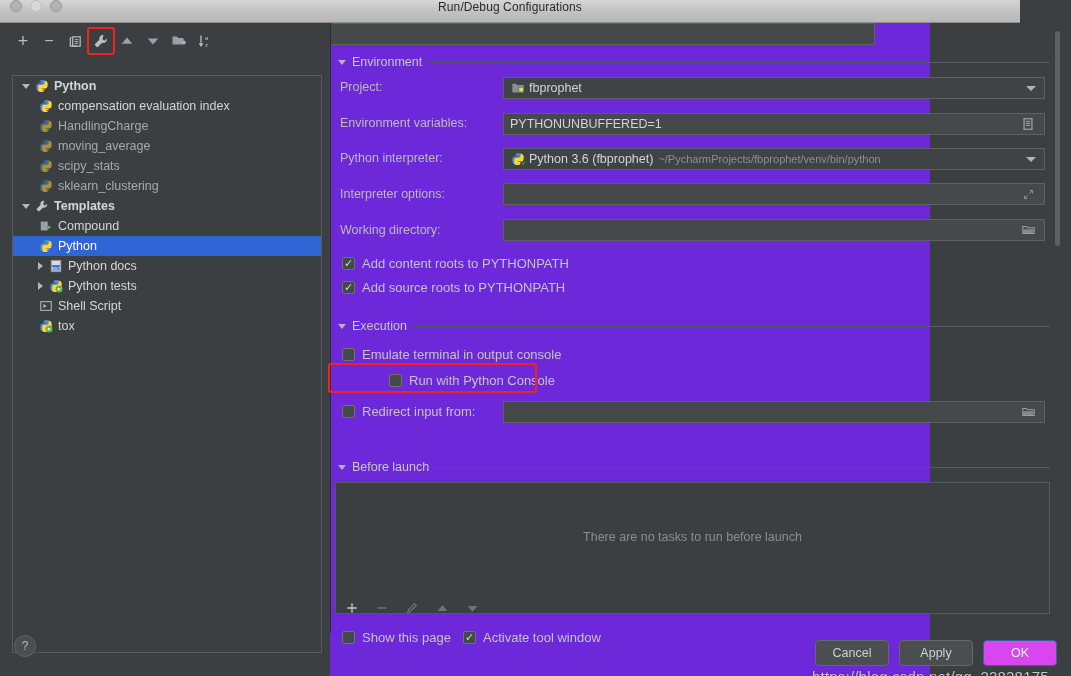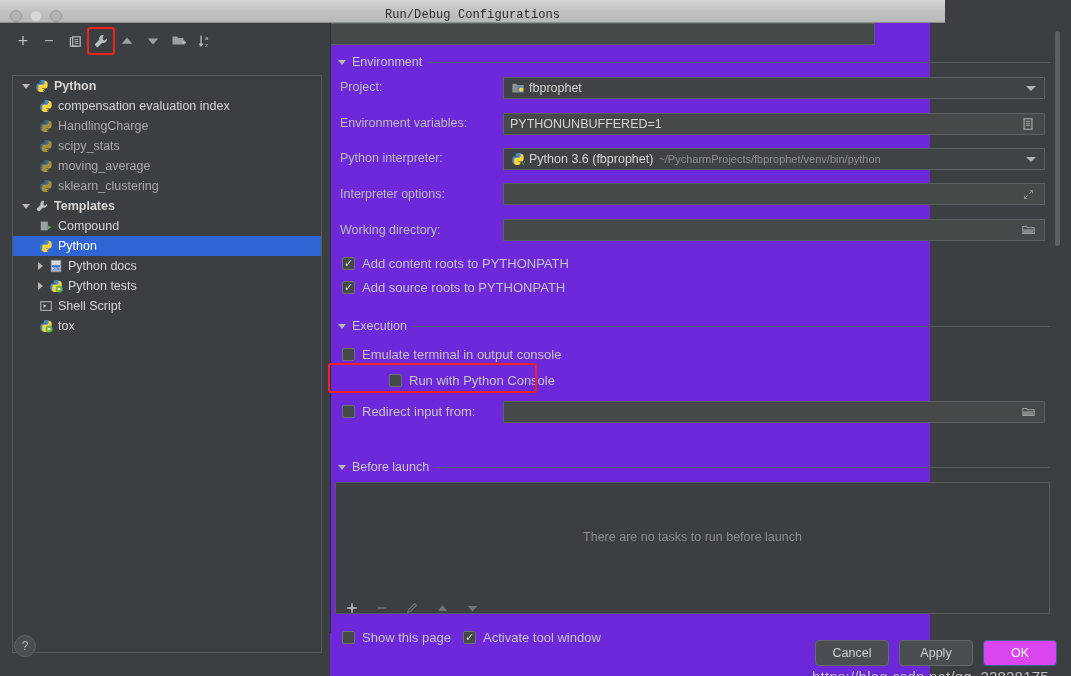--- a/index.html
+++ b/index.html
@@ -5,24 +5,24 @@
   * { box-sizing: border-box; margin: 0; padding: 0; }
   html, body {
     width: 1071px; height: 676px;
     font-family: "Liberation Sans", sans-serif;
     background: #3c3f41;
     overflow: hidden;
   }
 
   
   .titlebar {
-    position: absolute; left: 0; top: 0; width: 945px; height: 23px;
+    position: absolute; left: 0; top: 0; width: 1020px; height: 23px;
     background: linear-gradient(to bottom, #d6d6d6 0%, #c2c2c2 50%, #b8b8b8 100%);
     border-bottom: 1px solid #8d8d8d;
-    display: flex; align-items: flex-end; font-family: Liberation Mono, monospace;
+    display: flex; align-items: flex-start;
   }
   .traffic { display: flex; gap: 8px; padding-left: 10px; }
   .tl-dot {
     width: 12px; height: 12px; border-radius: 50%;
     background: #b2b2b2; border: 1px solid #9a9a9a;
   }
   .tl-dot.mid { background: #d8d8d8; border-color: #bdbdbd; }
   .title-text {
     position: absolute; left: 0; right: 0; text-align: center;
     font-size: 12px; color: #2b2b2b; letter-spacing: .1px;
@@ -276,31 +276,31 @@
         <span>HandlingCharge</span>
       </div>
 
       <div class="tree-row indent-2">
         <span class="ic">
           <svg width="14" height="14" viewBox="0 0 16 16" opacity="0.55">
             <path d="M7.9 1.2c-2 0-2.6.9-2.6 2v1.5h2.7v.5H4.2c-1.2 0-2.2.7-2.5 2.1-.3 1.6-.3 2.6 0 4.3.3 1.3 1 2.1 2.2 2.1h1.1v-1.9c0-1.3 1.2-2.5 2.6-2.5h2.6c1.2 0 2.1-1 2.1-2.2V3.2c0-1.1-1-2-2.4-2zM6.4 2.4a.7.7 0 1 1 0 1.4.7.7 0 0 1 0-1.4z" fill="#4b8bbe"></path>
             <path d="M8.1 14.8c2 0 2.6-.9 2.6-2v-1.5H8v-.5h3.8c1.2 0 2.2-.7 2.5-2.1.3-1.6.3-2.6 0-4.3-.3-1.3-1-2.1-2.2-2.1h-1.1v1.9c0 1.3-1.2 2.5-2.6 2.5H5.8c-1.2 0-2.1 1-2.1 2.2v3.9c0 1.1 1 2 2.4 2zm1.5-1.2a.7.7 0 1 1 0-1.4.7.7 0 0 1 0 1.4z" fill="#ffd43b"></path>
           </svg>
         </span>
+        <span>moving_average</span>
+      </div>
+
+      <div class="tree-row indent-2">
+        <span class="ic">
+          <svg width="14" height="14" viewBox="0 0 16 16" opacity="0.55">
+            <path d="M7.9 1.2c-2 0-2.6.9-2.6 2v1.5h2.7v.5H4.2c-1.2 0-2.2.7-2.5 2.1-.3 1.6-.3 2.6 0 4.3.3 1.3 1 2.1 2.2 2.1h1.1v-1.9c0-1.3 1.2-2.5 2.6-2.5h2.6c1.2 0 2.1-1 2.1-2.2V3.2c0-1.1-1-2-2.4-2zM6.4 2.4a.7.7 0 1 1 0 1.4.7.7 0 0 1 0-1.4z" fill="#4b8bbe"></path>
+            <path d="M8.1 14.8c2 0 2.6-.9 2.6-2v-1.5H8v-.5h3.8c1.2 0 2.2-.7 2.5-2.1.3-1.6.3-2.6 0-4.3-.3-1.3-1-2.1-2.2-2.1h-1.1v1.9c0 1.3-1.2 2.5-2.6 2.5H5.8c-1.2 0-2.1 1-2.1 2.2v3.9c0 1.1 1 2 2.4 2zm1.5-1.2a.7.7 0 1 1 0-1.4.7.7 0 0 1 0 1.4z" fill="#ffd43b"></path>
+          </svg>
+        </span>
         <span>scipy_stats</span>
-      </div>
-
-      <div class="tree-row indent-2">
-        <span class="ic">
-          <svg width="14" height="14" viewBox="0 0 16 16" opacity="0.55">
-            <path d="M7.9 1.2c-2 0-2.6.9-2.6 2v1.5h2.7v.5H4.2c-1.2 0-2.2.7-2.5 2.1-.3 1.6-.3 2.6 0 4.3.3 1.3 1 2.1 2.2 2.1h1.1v-1.9c0-1.3 1.2-2.5 2.6-2.5h2.6c1.2 0 2.1-1 2.1-2.2V3.2c0-1.1-1-2-2.4-2zM6.4 2.4a.7.7 0 1 1 0 1.4.7.7 0 0 1 0-1.4z" fill="#4b8bbe"></path>
-            <path d="M8.1 14.8c2 0 2.6-.9 2.6-2v-1.5H8v-.5h3.8c1.2 0 2.2-.7 2.5-2.1.3-1.6.3-2.6 0-4.3-.3-1.3-1-2.1-2.2-2.1h-1.1v1.9c0 1.3-1.2 2.5-2.6 2.5H5.8c-1.2 0-2.1 1-2.1 2.2v3.9c0 1.1 1 2 2.4 2zm1.5-1.2a.7.7 0 1 1 0-1.4.7.7 0 0 1 0 1.4z" fill="#ffd43b"></path>
-          </svg>
-        </span>
-        <span>moving_average</span>
       </div>
 
       <div class="tree-row indent-2">
         <span class="ic">
           <svg width="14" height="14" viewBox="0 0 16 16" opacity="0.55">
             <path d="M7.9 1.2c-2 0-2.6.9-2.6 2v1.5h2.7v.5H4.2c-1.2 0-2.2.7-2.5 2.1-.3 1.6-.3 2.6 0 4.3.3 1.3 1 2.1 2.2 2.1h1.1v-1.9c0-1.3 1.2-2.5 2.6-2.5h2.6c1.2 0 2.1-1 2.1-2.2V3.2c0-1.1-1-2-2.4-2zM6.4 2.4a.7.7 0 1 1 0 1.4.7.7 0 0 1 0-1.4z" fill="#4b8bbe"></path>
             <path d="M8.1 14.8c2 0 2.6-.9 2.6-2v-1.5H8v-.5h3.8c1.2 0 2.2-.7 2.5-2.1.3-1.6.3-2.6 0-4.3-.3-1.3-1-2.1-2.2-2.1h-1.1v1.9c0 1.3-1.2 2.5-2.6 2.5H5.8c-1.2 0-2.1 1-2.1 2.2v3.9c0 1.1 1 2 2.4 2zm1.5-1.2a.7.7 0 1 1 0-1.4.7.7 0 0 1 0 1.4z" fill="#ffd43b"></path>
           </svg>
         </span>
         <span>sklearn_clustering</span>

